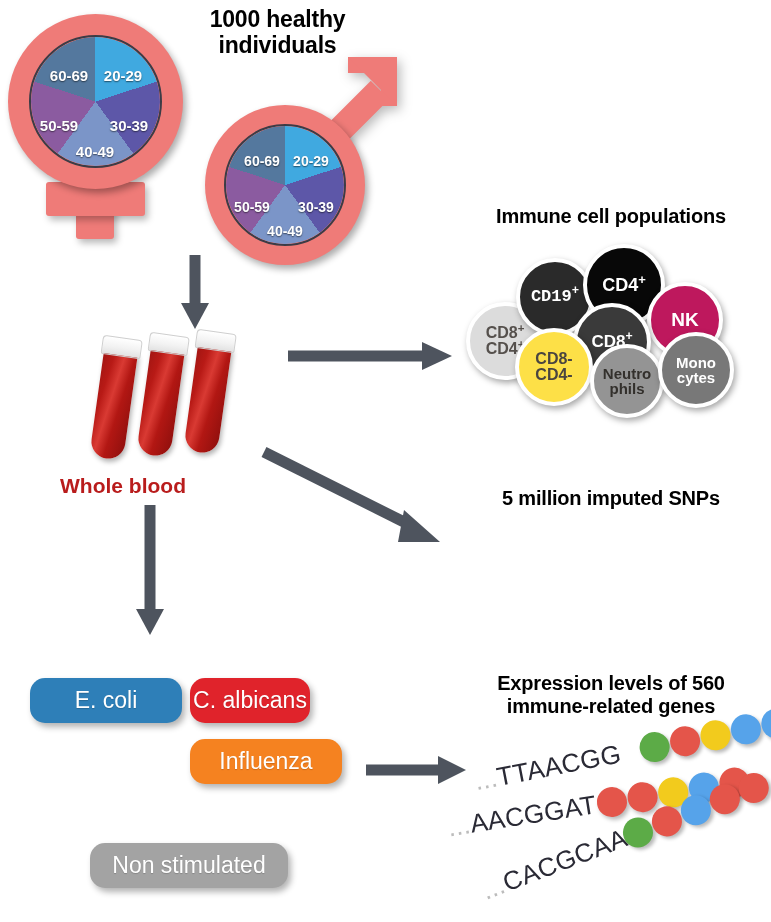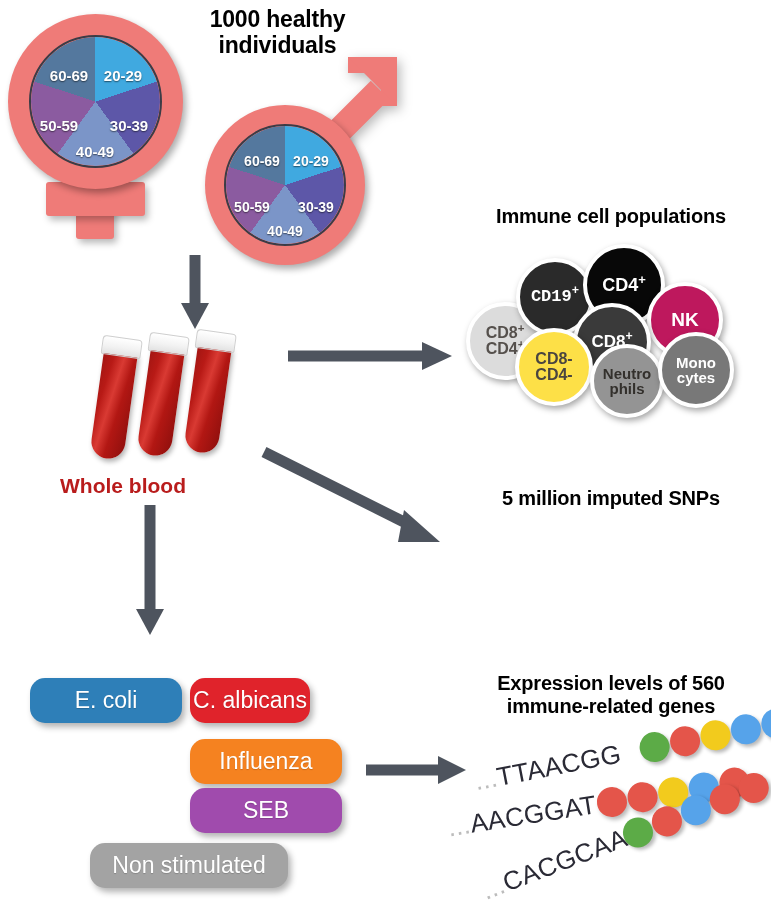--- a/index.html
+++ b/index.html
@@ -281,21 +281,20 @@
     </div>
   </div>
 
   <div class="abs title" id="title-snp">5 million imputed SNPs</div>
 
 
   <div class="abs" style="left:30px; top:678px; width:320px; height:220px;">
     <div class="stim" style="left:0px; top:0px; width:152px; height:45px; background:#2e7fb8;">E. coli</div>
     <div class="stim" style="left:160px; top:0px; width:120px; height:45px; background:#e0232b;">C. albicans</div>
     <div class="stim" style="left:160px; top:55px; width:152px; height:45px; background:#f58220;margin-top:6px;">Influenza</div>
-    <div class="stim" style="left:160px; top:110px; width:152px; height:45px; background:#a04bad;">SEB</div>
     <div class="stim" style="left:60px; top:165px; width:198px; height:45px; background:#a3a3a3;">Non stimulated</div>
   </div>
 
   <svg class="arrow-svg" width="105" height="40" viewBox="0 0 105 40" style="left:366px; top:750px;">
     <line x1="0" y1="20" x2="76" y2="20" stroke="#4e545e" stroke-width="11"></line>
     <polygon points="72,6 72,34 100,20" fill="#4e545e"></polygon>
   </svg>
 
   <div class="abs title" id="title-expr">Expression levels of 560 immune-related genes</div>
 

